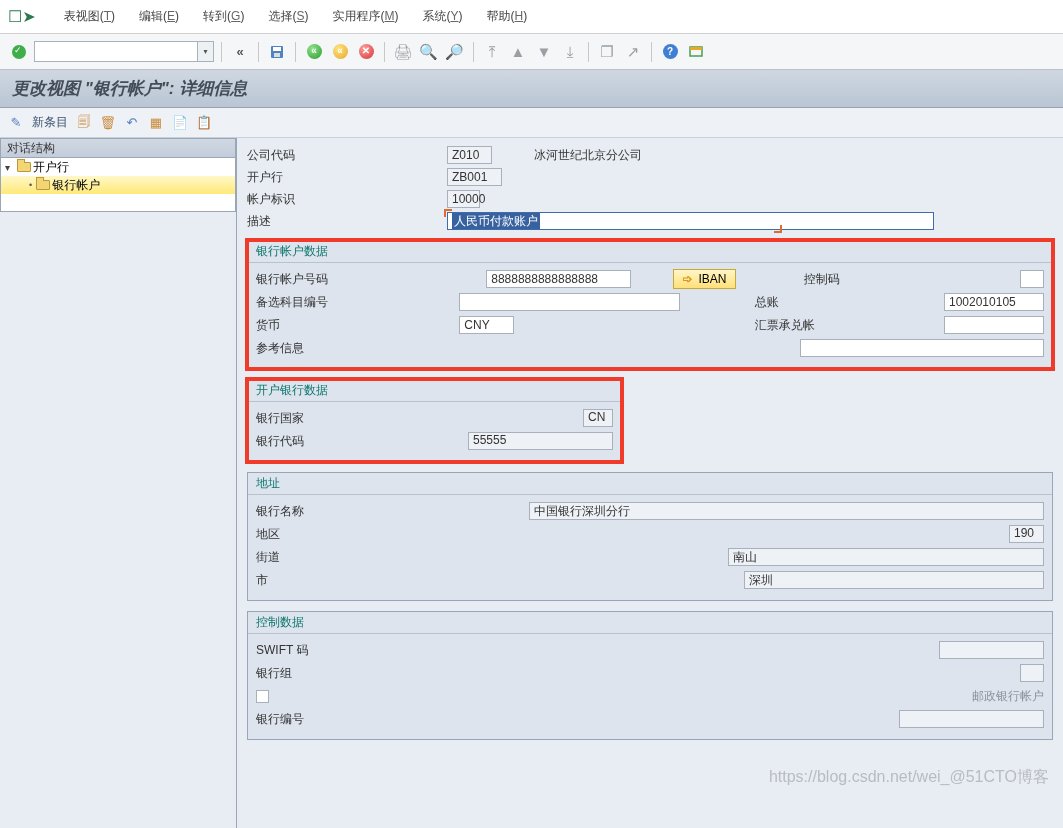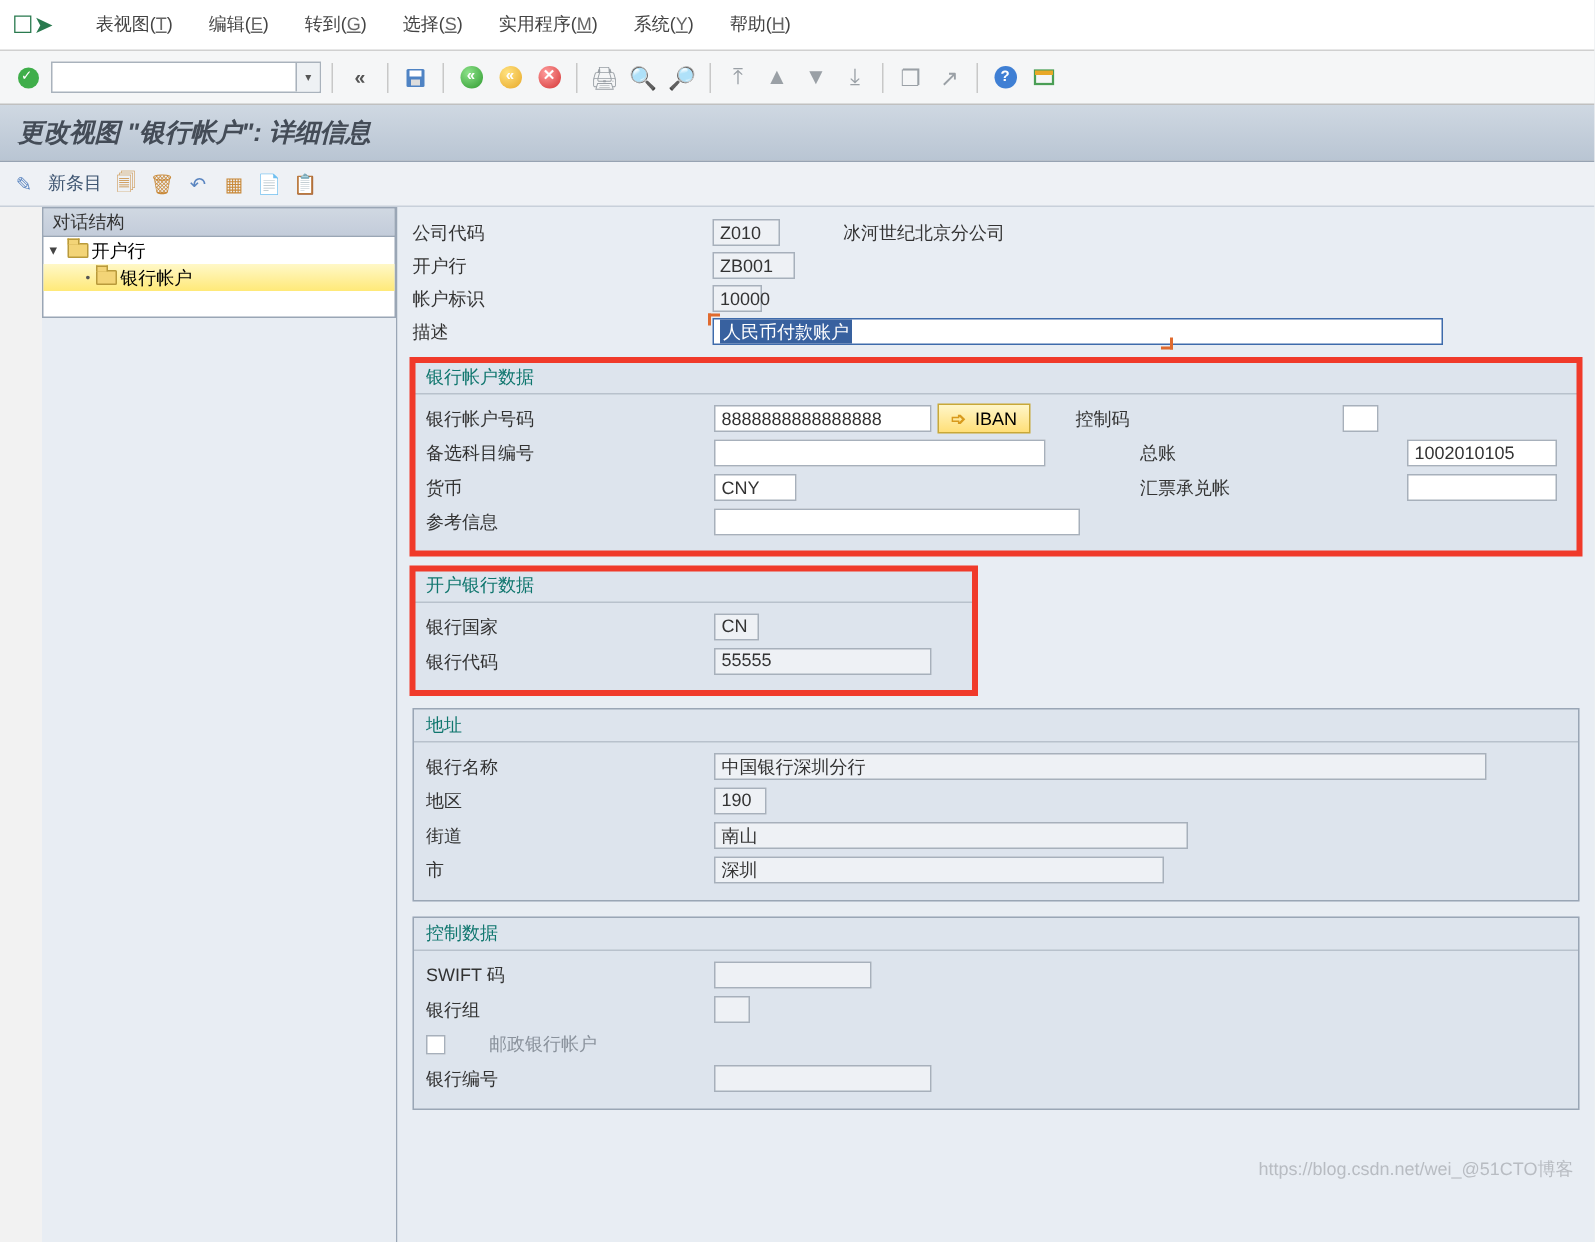--- a/index.html
+++ b/index.html
@@ -30,21 +30,21 @@
   
   .titlebar { height: 38px; background: linear-gradient(to bottom,#cfd8e2 0%,#b9c5d3 100%); display: flex; align-items: center; padding: 0 12px; border-bottom: 1px solid #97a3b2; }
   .titlebar span { font-size: 17px; font-style: italic; font-weight: bold; color: #444c57; }
   
   
   .apptb { height: 30px; background: #eef1f5; display: flex; align-items: center; padding: 0 8px; gap: 8px; border-bottom: 1px solid #c8d0da; }
   .newentry { color: #3d5470; cursor: pointer; }
   .small-icon { width: 16px; height: 16px; display: inline-flex; align-items: center; justify-content: center; cursor: pointer; font-size: 13px; }
   
   
-  .main { display: flex; height: calc(828px - 34px - 36px - 38px - 30px); margin-left: 28px; }
+  .main { display: flex; height: calc(828px - 34px - 36px - 38px - 30px); }
   .tree-panel { width: 237px; background: #e8edf3; border-right: 1px solid #9aa6b5; }
   .tree-header { background: linear-gradient(#d0d8e2,#c3ccda); height: 20px; border: 1px solid #9aa6b5; display: flex; align-items: center; padding: 0 6px; color: #333; }
   .tree-body { background: #fff; border: 1px solid #9aa6b5; border-top: 0; height: 54px; }
   .tree-row { display: flex; align-items: center; height: 18px; padding-left: 4px; gap: 2px; }
   .tree-row.sel { background: linear-gradient(#fff8c8,#ffe978); }
   .tree-toggle { font-size: 10px; color: #444; width: 10px; }
   .folder-icon { width: 14px; height: 10px; background: #f3d477; border: 1px solid #b99a3b; border-radius: 1px; position: relative; }
   .folder-icon.open::before { content: ''; position: absolute; left: -1px; top: -4px; width: 6px; height: 3px; background: #f3d477; border: 1px solid #b99a3b; border-bottom: 0; }
   
   .content { flex: 1; background: #e8edf3; padding: 6px 10px 10px 10px; overflow: auto; }
@@ -59,34 +59,34 @@
   .desc-input { width: 487px; height: 18px; background: #fff; border: 1px solid #3e6bab; color: #fff; padding: 0 4px; }
   .desc-input span { background: #38619f; color: #fff; padding: 0 2px; display: inline-block; height: 16px; line-height: 16px; }
   .bracket { position: absolute; width: 8px; height: 8px; border: 2px solid #e06b2f; }
   .br-tl { border-right: 0; border-bottom: 0; top: -3px; left: -3px; }
   .br-br { border-left: 0; border-top: 0; bottom: -3px; right: 271px; }
   
   
   .group { border: 1px solid #9aa6b5; background: #dde4ed; margin-bottom: 10px; position: relative; }
   .group-title { height: 22px; padding: 0 8px; display: flex; align-items: center; color: #0f766e; border-bottom: 1px solid #b8c1cc; }
   .group-body { padding: 4px 8px 8px 8px; }
-  .g-row { display: flex; align-items: center; min-height: 22px; margin: 1px 0; }
+  .g-row { display: flex; align-items: center; min-height: 22px; margin: 1px 0; justify-content: space-between; }
   .g-label { width: 192px; color: #333; }
   .g-label.disabled { color: #8a929c; padding-left: 25px; }
   .g-input { height: 18px; border: 1px solid #a7b0bb; background: #fff; padding: 0 4px; font-size: 12px; color: #333; }
   .g-readonly { background: #eef1f5; }
   .iban-btn { margin-left: 4px; height: 20px; background: linear-gradient(#fff6c8,#ffdf78); border: 1px solid #c8a838; display: inline-flex; align-items: center; padding: 0 8px; gap: 6px; font-size: 11px; cursor: pointer; }
   .iban-btn .arrw { color: #d89a1d; font-weight: bold; }
   .g-label2 { width: 88px; color: #333; margin-left: 30px; }
   
   .highlight-red { outline: 4px solid #f03a2a; outline-offset: -2px; }
   
   .checkbox { width: 13px; height: 13px; border: 1px solid #a7b0bb; background: #fff; margin-right: 4px; display: inline-block; }
   
-  .watermark { position: absolute; right: 14px; bottom: 40px; color: #b8bcc2; font-size: 12px; pointer-events: none; margin-top: 15px; }
+  .watermark { position: absolute; right: 14px; bottom: 40px; color: #b8bcc2; font-size: 16px; pointer-events: none; margin-top: 15px; }
 </style>
 </head>
 <body>
 
 <div class="menubar">
   <span class="enter-icon">☐➤</span>
   <span class="menu-item"><span>表视图</span>(<u>T</u>)</span>
   <span class="menu-item"><span>编辑</span>(<u>E</u>)</span>
   <span class="menu-item"><span>转到</span>(<u>G</u>)</span>
   <span class="menu-item"><span>选择</span>(<u>S</u>)</span>

